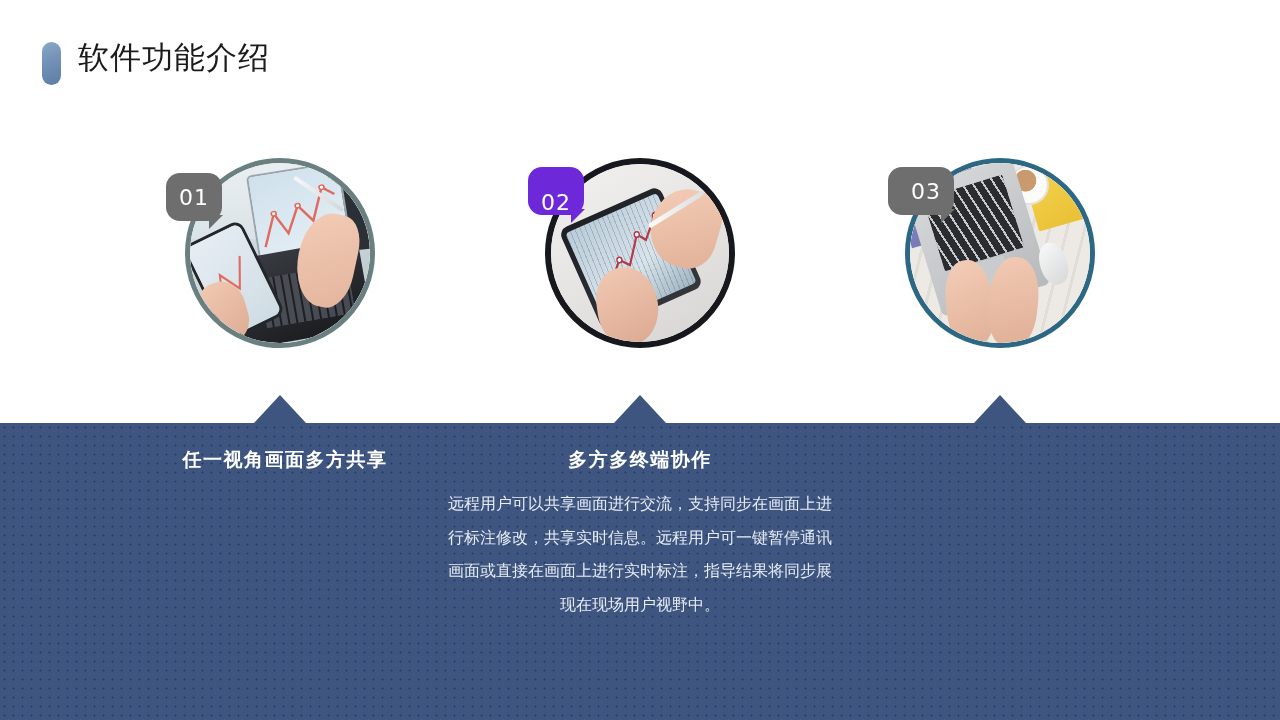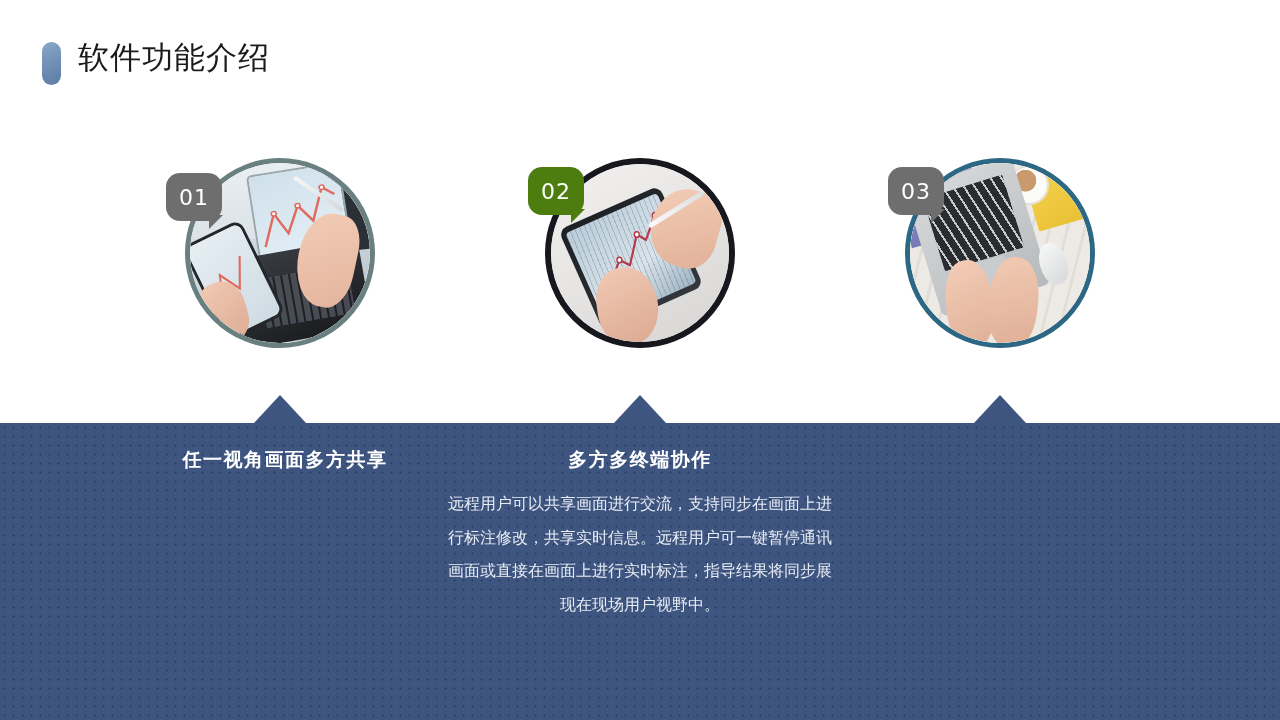--- a/index.html
+++ b/index.html
@@ -179,22 +179,22 @@
     border-radius: 14px 14px 14px 14px;
     display: flex;
     align-items: center;
     justify-content: center;
     color: #ffffff;
     font-size: 22px;
     letter-spacing: 1px;
     font-family: "DejaVu Sans", "Liberation Sans", sans-serif;
   }
   .badge.b1 { left: 166px; top: 173px; background: #6e6e6e; }
-  .badge.b2 { left: 528px; top: 167px; background: #4d7c0f; }
-  .badge.b3 { left: 888px; top: 167px; background: #6e6e6e; }
+  .badge.b2 { left: 528px; top: 167px; background: #6d28d9; align-items: flex-end; }
+  .badge.b3 { left: 888px; top: 167px; background: #6e6e6e; padding-left: 10px; }
   .badge::after {
     content: "";
     position: absolute;
     right: -1px;
     bottom: -8px;
     width: 14px;
     height: 14px;
     background: inherit;
     clip-path: polygon(0 0, 100% 0, 0 100%);
   }

